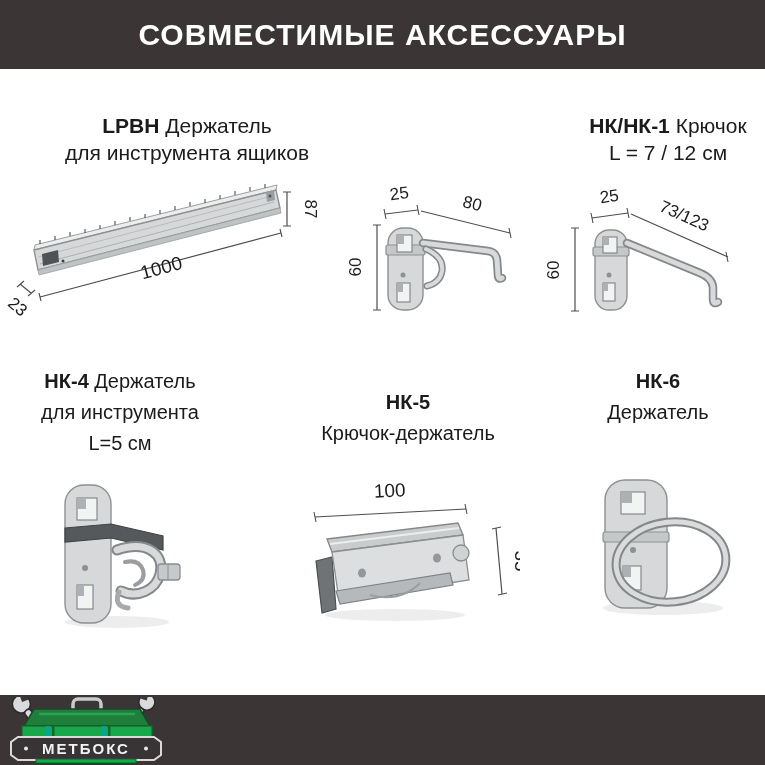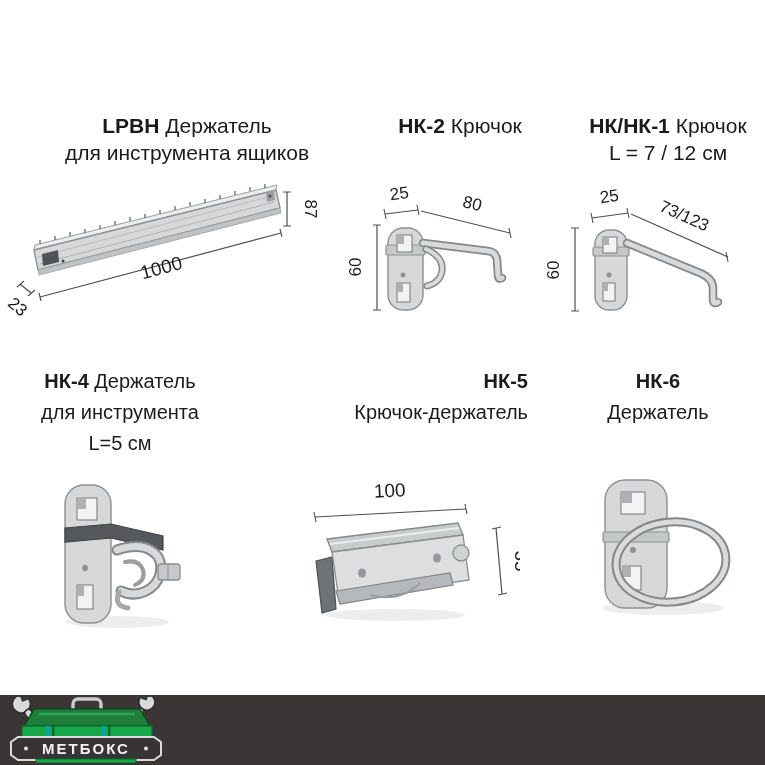--- a/index.html
+++ b/index.html
@@ -23,31 +23,30 @@
   .slot{fill:#f2f3f3;stroke:#7e8284;stroke-width:1.1;}
   .slotstep{fill:#aeb1b3;stroke:none;}
   .prongU{fill:none;stroke:#85898b;stroke-width:8.5;stroke-linecap:round;stroke-linejoin:round;}
   .prongO{fill:none;stroke:#d7d9da;stroke-width:5;stroke-linecap:round;stroke-linejoin:round;}
 </style>
 </head>
 <body>
 
 <div id="app">
 
+  <div class="bar" id="topbar">
+    <span class="title">СОВМЕСТИМЫЕ АКСЕССУАРЫ</span>
+  </div>
 
   <div class="cell t1" style="left:0;top:112px;width:316px;">
     <span class="b">LPBH</span>
     <span>Держатель</span><br>
     <span>для инструмента ящиков</span>
   </div>
 
-  <div class="cell t1" style="left:331px;top:112px;width:200px;">
-    <span class="b">НК-2</span>
-    <span>Крючок</span>
-  </div>
 
   <div class="cell t1" style="left:539px;top:112px;width:200px;">
     <span class="b">НК/НК-1</span>
     <span>Крючок</span><br>
     <span>L = 7 / 12 см</span>
   </div>
 
   <svg class="drw" style="left:0;top:178px;" width="330" height="155" viewBox="0 0 330 155">
     <polygon points="35,67 277,7 276,12 34,72" fill="#eceeed" stroke="#9a9ea0" stroke-width="1"></polygon>
     <polygon class="metal" points="34,72 276,12 280,30 38,92"></polygon>
@@ -122,21 +121,21 @@
     <path class="prongO" d="M87 60 L160 90 Q172 95 173 104 L173 116 Q173 122 178 119"></path>
   </svg>
 
   <div class="cell t2" style="left:0;top:366px;width:240px;">
     <span class="b">НК-4</span>
     <span>Держатель</span><br>
     <span>для инструмента</span><br>
     <span>L=5 см</span>
   </div>
 
-  <div class="cell t2" style="left:288px;top:366px;width:240px;text-align:right;">
+  <div class="cell t2" style="left:288px;top:387px;width:240px;">
     <span class="b">НК-5</span><br>
     <span>Крючок-держатель</span>
   </div>
 
   <div class="cell t2" style="left:538px;top:366px;width:240px;">
     <span class="b">НК-6</span><br>
     <span>Держатель</span>
   </div>
 
   <svg class="drw" style="left:55px;top:480px;" width="140" height="150" viewBox="0 0 140 150">

